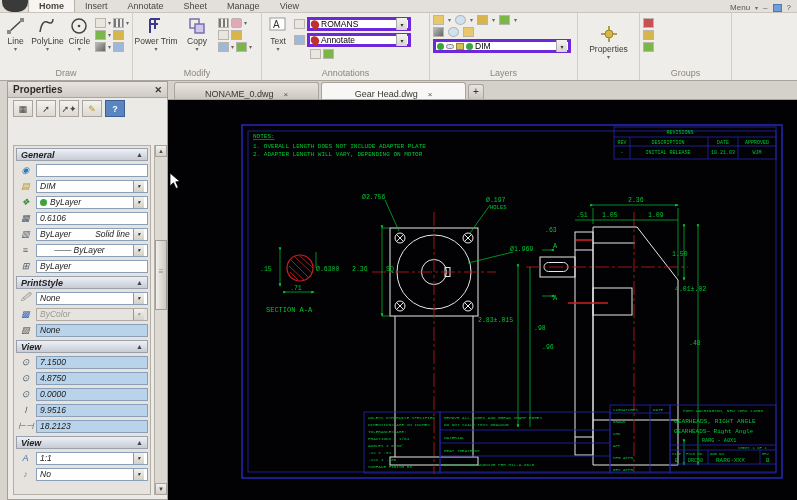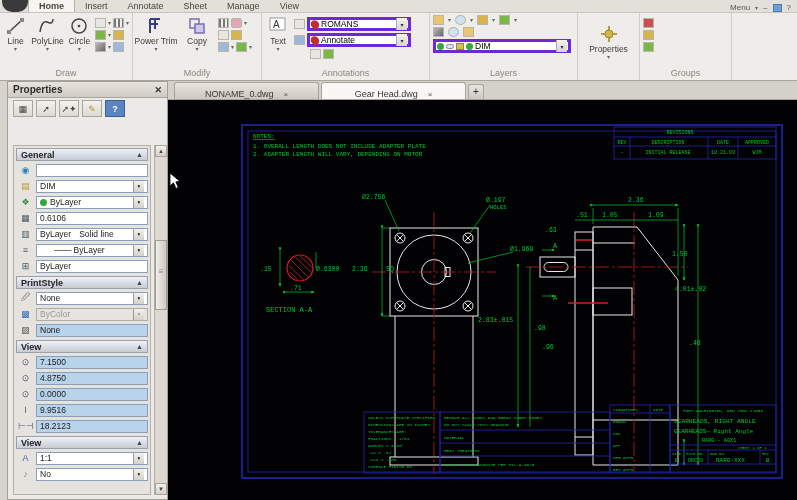--- a/index.html
+++ b/index.html
@@ -61,21 +61,21 @@
   .pal-close{margin-left:auto;font-size:9px;color:#333;cursor:default;}
   .selbox{margin:5px 5px 3px 5px;display:flex;border:1px solid #7f8c98;background:#fff;height:16px;
           font-size:9.5px;align-items:center;padding-left:4px;color:#222;}
   .selbox .arrowbox{margin-left:auto;width:13px;height:14px;background:linear-gradient(#f2f1ee,#d4d0c9);
           border-left:1px solid #999;display:flex;align-items:center;justify-content:center;font-size:6px;}
   .pal-tools{display:flex;gap:3px;padding:2px 5px 4px 5px;}
   .ptool{width:20px;height:17px;border:1px solid #a9a49c;background:linear-gradient(#f4f2ef,#ddd9d2);
          display:flex;align-items:center;justify-content:center;font-size:9px;color:#444;}
   .ptool.help{background:#5a85c0;color:#fff;font-weight:bold;border-color:#3a5f92;}
   .sections{position:absolute;left:5px;top:63px;width:138px;bottom:4px;border:1px solid #b3aea6;
-            background:#e6e3de;overflow:hidden;}
+            background:#e6e3de;overflow:hidden;font-style:italic;}
   .sect-head{height:13px;background:linear-gradient(#eef0f5,#c6cbd6);border:1px solid #9aa0ac;
              margin:2px 2px 1px 2px;display:flex;align-items:center;padding:0 4px;
              font-size:9px;font-weight:bold;color:#222;}
   .sect-head .tri{margin-left:auto;font-size:7px;color:#444;}
   .prow{display:flex;align-items:center;height:16px;padding:0 2px 0 4px;gap:3px;}
   .picon{width:15px;text-align:center;font-size:9px;color:#4a5a6a;flex:none;}
   .fld{flex:1;height:13px;background:#fff;border:1px solid #8aa0b8;font-size:8.5px;
        display:flex;align-items:center;padding:0 3px;color:#1a1a1a;overflow:hidden;white-space:nowrap;}
   .fld .arrowbox{margin-left:auto;width:11px;height:11px;background:linear-gradient(#f2f1ee,#d4d0c9);
        border-left:1px solid #999;display:flex;align-items:center;justify-content:center;font-size:5.5px;flex:none;}
@@ -363,21 +363,21 @@
       <div class="prow">
           <span class="picon">▦</span>
         <div class="fld">
             <span>0.6106</span>
           </div>
         </div>
       <div class="prow">
           <span class="picon">▥</span>
         <div class="fld">
             <span>ByLayer</span>
-            <span style="margin-left:8px">Solid line</span>
+            <span style="margin-left:24px">Solid line</span>
             <span class="arrowbox">▾</span>
           </div>
         </div>
       <div class="prow">
           <span class="picon">≡</span>
         <div class="fld">
             <span style="margin:0 auto">—— ByLayer</span>
             <span class="arrowbox">▾</span>
           </div>
         </div>

